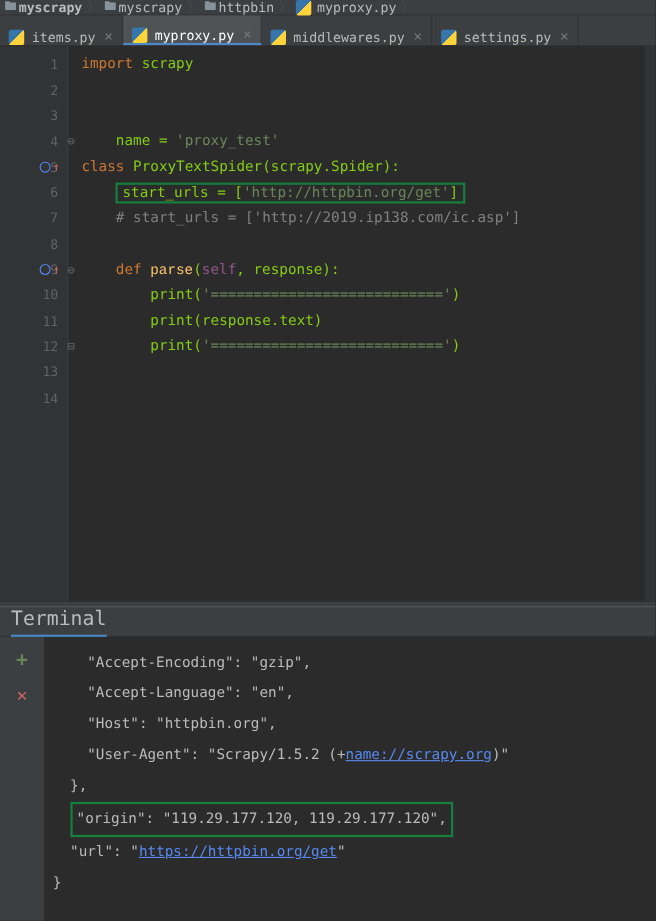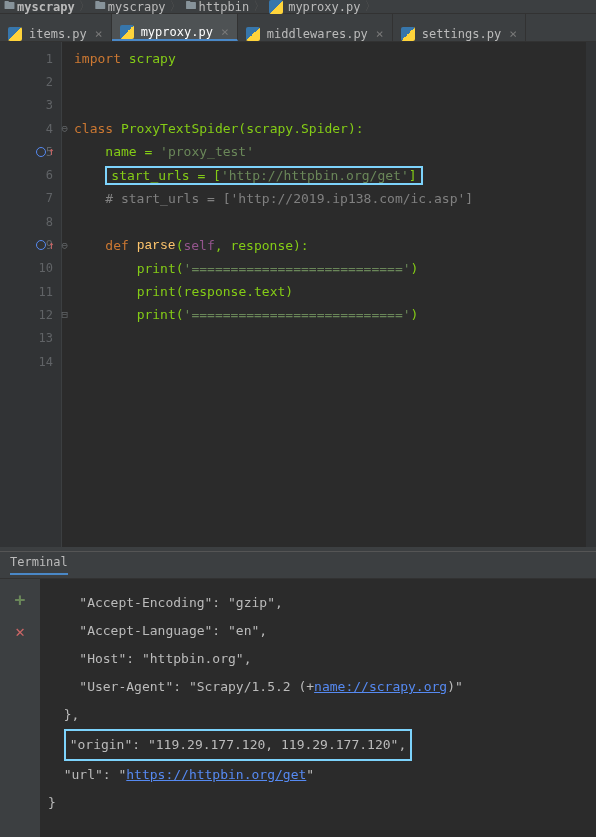--- a/index.html
+++ b/index.html
@@ -115,34 +115,34 @@
     .white { color: #84cc16; }
     .cursor-line {
       position: absolute;
       left: 0;
       right: 0;
       height: 23.3px;
       background: #323232;
       z-index: -1;
     }
     .red-box {
-      border: 2px solid #7dd3fc;
+      border: 2px solid #15803d;
       padding: 0 4px;
       display: inline-block;
     }
     .terminal-header {
       background: #3c3f41;
       height: 28px;
       display: flex;
       align-items: center;
       padding: 0 10px;
       border-top: 1px solid #555;
       border-bottom: 1px solid #323232;
       color: #bbb;
-      font-size: 12px;
+      font-size: 18px;
     }
     .terminal-header span:first-child {
       border-bottom: 2px solid #4a88c7;
       padding-bottom: 4px;
     }
     .terminal-area { display: flex; height: 260px; }
     .terminal-gutter {
       width: 40px;
       background: #3c3f41;
       display: flex;
@@ -242,22 +242,22 @@
       <div class="gutter-row">10</div>
       <div class="gutter-row">11</div>
       <div class="gutter-row">12<span class="fold-icon">⊟</span></div>
       <div class="gutter-row">13</div>
       <div class="gutter-row">14</div>
     </div>
   <div class="code-area" id="code-area">
       <div class="code-line"><span class="kw-orange">import</span><span class="white"> scrapy</span></div>
       <div class="code-line"></div>
       <div class="code-line"></div>
+      <div class="code-line"><span class="white">    name = </span><span class="str-green">'proxy_test'</span></div>
       <div class="code-line"><span class="kw-orange">class </span><span class="white">ProxyTextSpider(scrapy.Spider):</span></div>
-      <div class="code-line"><span class="white">    name = </span><span class="str-green">'proxy_test'</span></div>
       <div class="code-line"><span class="white">    </span><span class="red-box"><span class="white">start_urls = [</span><span class="str-green">'http://httpbin.org/get'</span><span class="white">]</span></span></div>
       <div class="code-line"><span class="comment">    # start_urls = ['http://2019.ip138.com/ic.asp']</span></div>
       <div class="code-line"></div>
       <div class="code-line"><span class="white">    </span><span class="kw-orange">def </span><span class="kw-yellow">parse</span><span class="white">(</span><span class="param">self</span><span class="white">, response):</span></div>
       <div class="code-line"><span class="white">        </span><span class="white">print</span><span class="white">(</span><span class="str-green">'==========================='</span><span class="white">)</span></div>
       <div class="code-line"><span class="white">        </span><span class="white">print</span><span class="white">(response.text)</span></div>
       <div class="code-line"><span class="white">        </span><span class="white">print</span><span class="white">(</span><span class="str-green">'==========================='</span><span class="white">)</span></div>
       <div class="cursor-line" style="top: 284.6px;"></div>
       <div class="code-line"></div>
       <div class="code-line"></div>

